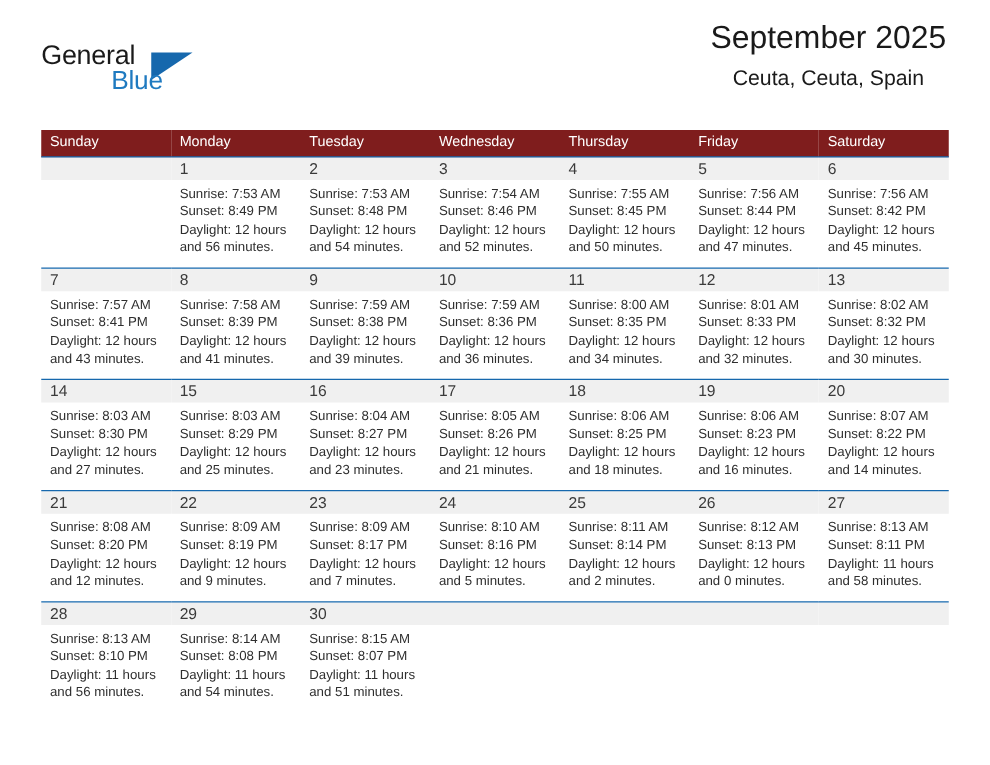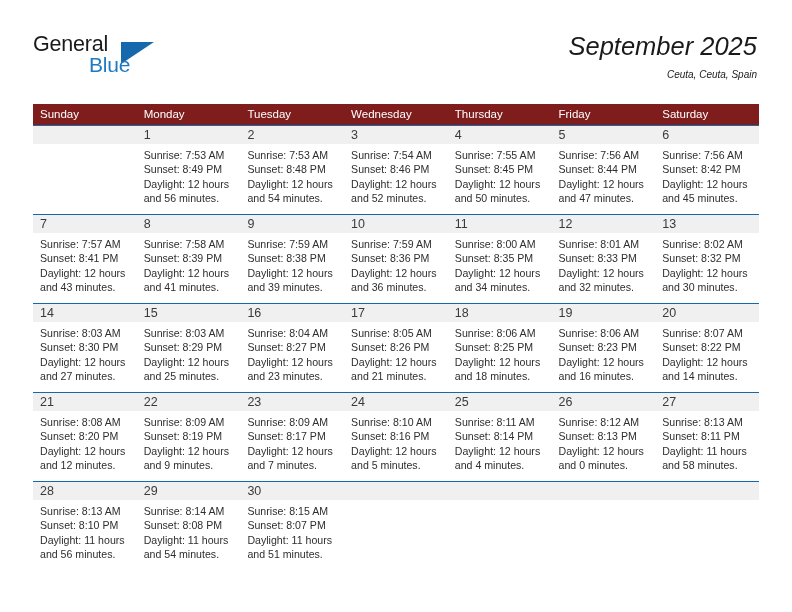--- a/index.html
+++ b/index.html
@@ -63,34 +63,33 @@
     top: 10px;
     width: 0;
     height: 0;
     border-left: 33px solid #1668ad;
     border-bottom: 22px solid transparent;
   }
 
   .title-block {
     position: absolute;
     right: 35px;
-    top: 32px;
-    text-align: right;
-    font-style: italic;
+    top: 16px;
+    text-align: center;
   }
   .cal-title {
     font-size: 25.5px;
     color: #1a1a1a;
     line-height: 1.15;
     font-weight: normal;
     margin: 0;
     white-space: nowrap;
   }
   .cal-subtitle {
-    font-size: 10px;
+    font-size: 17px;
     color: #1a1a1a;
     margin-top: 8px;
     white-space: nowrap;
   }
 
   
   .calendar {
     position: absolute;
     left: 33px;
     top: 104px;
@@ -471,21 +470,21 @@
               </div>
             </div>
           </td>
           <td>
             <div class="cell-inner">
               <div class="daynum-band">25</div>
               <div class="details">
                 <div>Sunrise: 8:11 AM</div>
                 <div>Sunset: 8:14 PM</div>
                 <div>Daylight: 12 hours</div>
-                <div>and 4 minutes.</div>
+                <div>and 2 minutes.</div>
               </div>
             </div>
           </td>
           <td>
             <div class="cell-inner">
               <div class="daynum-band">26</div>
               <div class="details">
                 <div>Sunrise: 8:12 AM</div>
                 <div>Sunset: 8:13 PM</div>
                 <div>Daylight: 12 hours</div>

